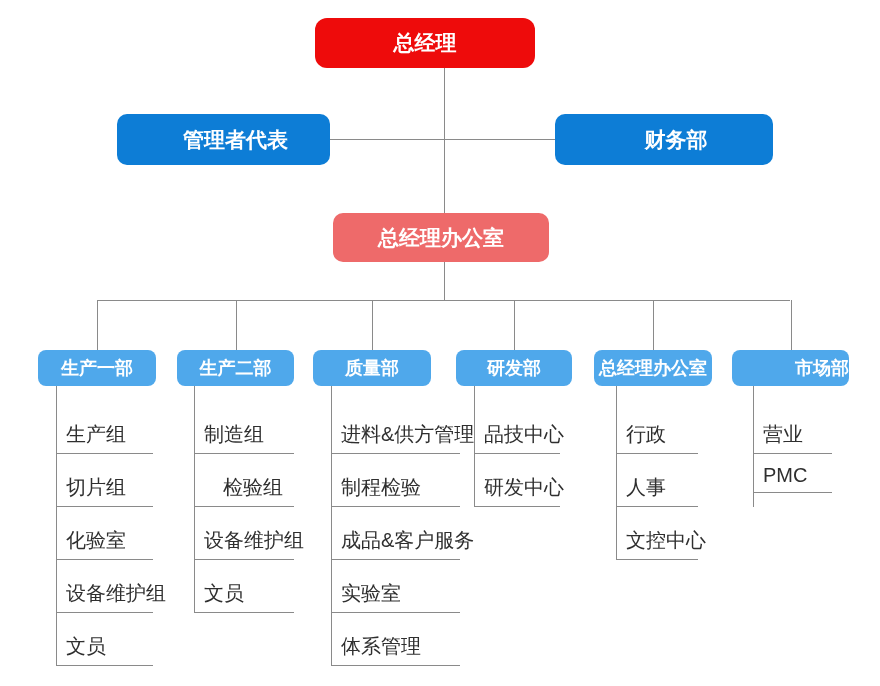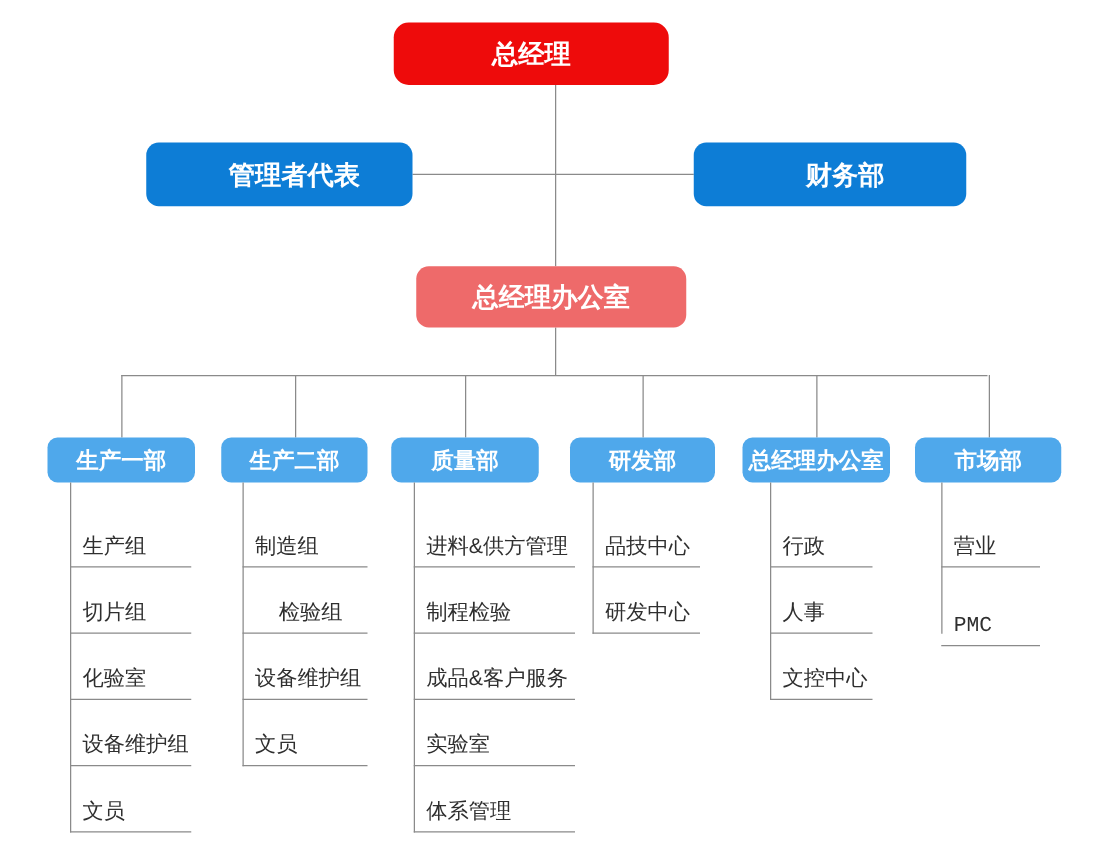--- a/index.html
+++ b/index.html
@@ -13,21 +13,21 @@
         color:var(--box-text);font-weight:bold;box-sizing:border-box;}
   .root-node{background:var(--red);border-radius:12px;font-size:21px;}
   .blue-node{background:var(--blue);border-radius:10px;font-size:21px;padding-left:24px;}
   .salmon-node{background:var(--salmon);border-radius:10px;font-size:21px;}
   .dept-node{background:var(--light-blue);border-radius:8px;font-size:18px;}
   .line{position:absolute;background:var(--line);}
   .line.h{height:1px;}
   .line.v{width:1px;}
   .item{position:absolute;box-sizing:border-box;border-bottom:1px solid var(--line);
         display:flex;align-items:flex-end;padding:0 0 5px 10px;
-        font-size:17px;color:var(--item-text);white-space:nowrap;}
+        font-size:20px;color:var(--item-text);white-space:nowrap;}
 </style>
 </head>
 <body>
 
 <div class="canvas">
 
   <div class="line v" style="left:444px;top:68px;height:145px;"></div>
   <div class="line h" style="left:330px;top:139px;width:225px;"></div>
   <div class="line v" style="left:444px;top:262px;height:38px;"></div>
   <div class="line h" style="left:97px;top:300px;width:693px;"></div>
@@ -84,20 +84,20 @@
       <div class="item" style="left:474px;top:454px;width:86px;height:53px;">研发中心</div>
       <div class="line v" style="left:653px;top:300px;height:50px;"></div>
       <div class="node dept-node" style="left:594px;top:350px;width:118px;height:36px;">
         <span>总经理办公室</span>
       </div>
       <div class="line v" style="left:616px;top:386px;height:174px;"></div>
       <div class="item" style="left:616px;top:401px;width:82px;height:53px;">行政</div>
       <div class="item" style="left:616px;top:454px;width:82px;height:53px;">人事</div>
       <div class="item" style="left:616px;top:507px;width:82px;height:53px;">文控中心</div>
       <div class="line v" style="left:790.5px;top:300px;height:50px;"></div>
-      <div class="node dept-node" style="left:732px;top:350px;width:117px;height:36px;">
+      <div class="node dept-node" style="left:732px;top:350px;width:117px;height:36px;justify-content:flex-end;">
         <span>市场部</span>
       </div>
       <div class="line v" style="left:753px;top:386px;height:121px;"></div>
       <div class="item" style="left:753px;top:401px;width:79px;height:53px;">营业</div>
-      <div class="item" style="left:753px;top:464px;width:79px;height:53px;font-family:Liberation Mono, monospace;">PMC</div>
+      <div class="item" style="left:753px;top:440px;width:79px;height:53px;">PMC</div>
     </div>
 </div>
 
 </body></html>

